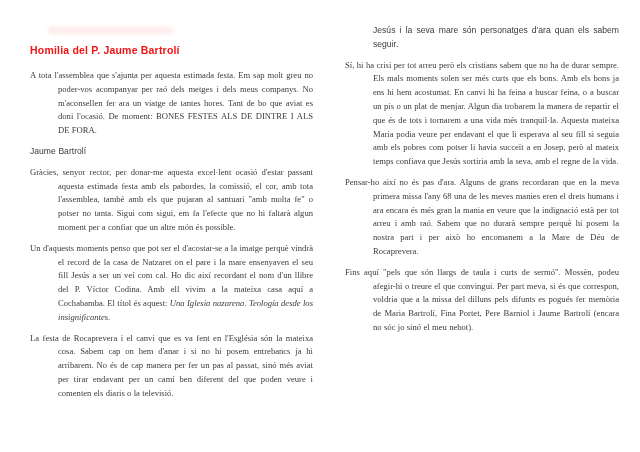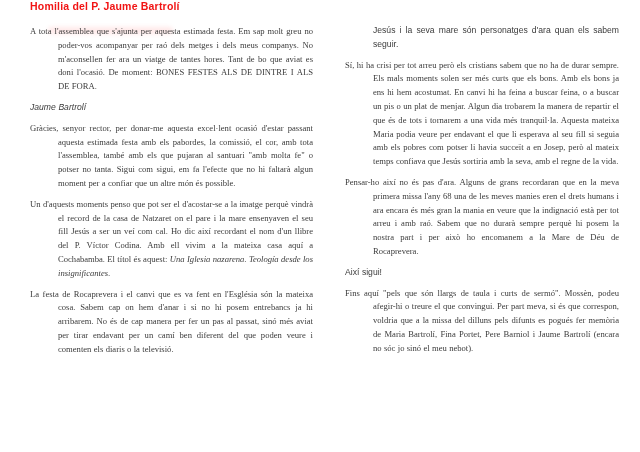--- a/index.html
+++ b/index.html
@@ -14,21 +14,21 @@
     background: #ffffff;
     overflow: hidden;
     font-family: "Liberation Sans", "DejaVu Sans", sans-serif;
     color: #3b3b3b;
   }
   .page {
     position: absolute;
     top: 0;
     bottom: 0;
   }
-  .page-left  { left: 30px;  width: 283px; box-sizing: content-box; }
+  .page-left  { left: 30px;  width: 283px; padding-top: 44px; box-sizing: content-box; }
   .page-right { left: 345px; width: 274px; padding-top: 24px; box-sizing: content-box; }
 
   .doc-title {
     font-size: 10.5px;
     font-weight: bold;
     color: #f11414;
     margin: 0 0 13px 0;
     letter-spacing: 0.2px;
   }
   .para {
@@ -41,21 +41,21 @@
   
   .hang {
     padding-left: 28px;
     text-indent: -28px;
     font-family: Liberation Serif, serif;
   }
   
   .cont {
     padding-left: 28px;
   }
-  .signature { font-style: italic; }
+  .signature { }
   .book-title { font-style: italic; }
 
   
   .ink-bleed {
     position: absolute;
     left: 48px;
     top: 27px;
     width: 125px;
     height: 7px;
     background: #ff7a7a;
@@ -87,18 +87,17 @@
     <p class="para hang">La festa de Rocaprevera i el canvi que es va fent en l'Església són la mateixa cosa. Sabem cap on hem d'anar i si no hi posem entrebancs ja hi arribarem. No és de cap manera per fer un pas al passat, sinó més aviat per tirar endavant per un camí ben diferent del que poden veure i comenten els diaris o la televisió.</p>
   </div>
 
   <div class="page page-right">
     <p class="para cont">Jesús i la seva mare són personatges d'ara quan els sabem seguir.</p>
 
     <p class="para hang">Sí, hi ha crisi per tot arreu però els cristians sabem que no ha de durar sempre. Els mals moments solen ser més curts que els bons. Amb els bons ja ens hi hem acostumat. En canvi hi ha feina a buscar feina, o a buscar un pis o un plat de menjar. Algun dia trobarem la manera de repartir el que és de tots i tornarem a una vida més tranquil·la. Aquesta mateixa Maria podia veure per endavant el que li esperava al seu fill si seguia amb els pobres com potser li havia succeït a en Josep, però al mateix temps confiava que Jesús sortiria amb la seva, amb el regne de la vida.</p>
 
     <p class="para hang">Pensar-ho així no és pas d'ara. Alguns de grans recordaran que en la meva primera missa l'any 68 una de les meves manies eren el drets humans i ara encara és més gran la mania en veure que la indignació està per tot arreu i amb raó. Sabem que no durarà sempre perquè hi posem la nostra part i per això ho encomanem a la Mare de Déu de Rocaprevera.</p>
 
-    <p class="para">Així sigui!</p>
 
     <p class="para hang">Fins aquí "pels que són llargs de taula i curts de sermó". Mossèn, podeu afegir-hi o treure el que convingui. Per part meva, si és que correspon, voldria que a la missa del dilluns pels difunts es pogués fer memòria de Maria Bartrolí, Fina Portet, Pere Barniol i Jaume Bartrolí (encara no sóc jo sinó el meu nebot).</p>
   </div>
 
 </div>
 
 </body></html>

